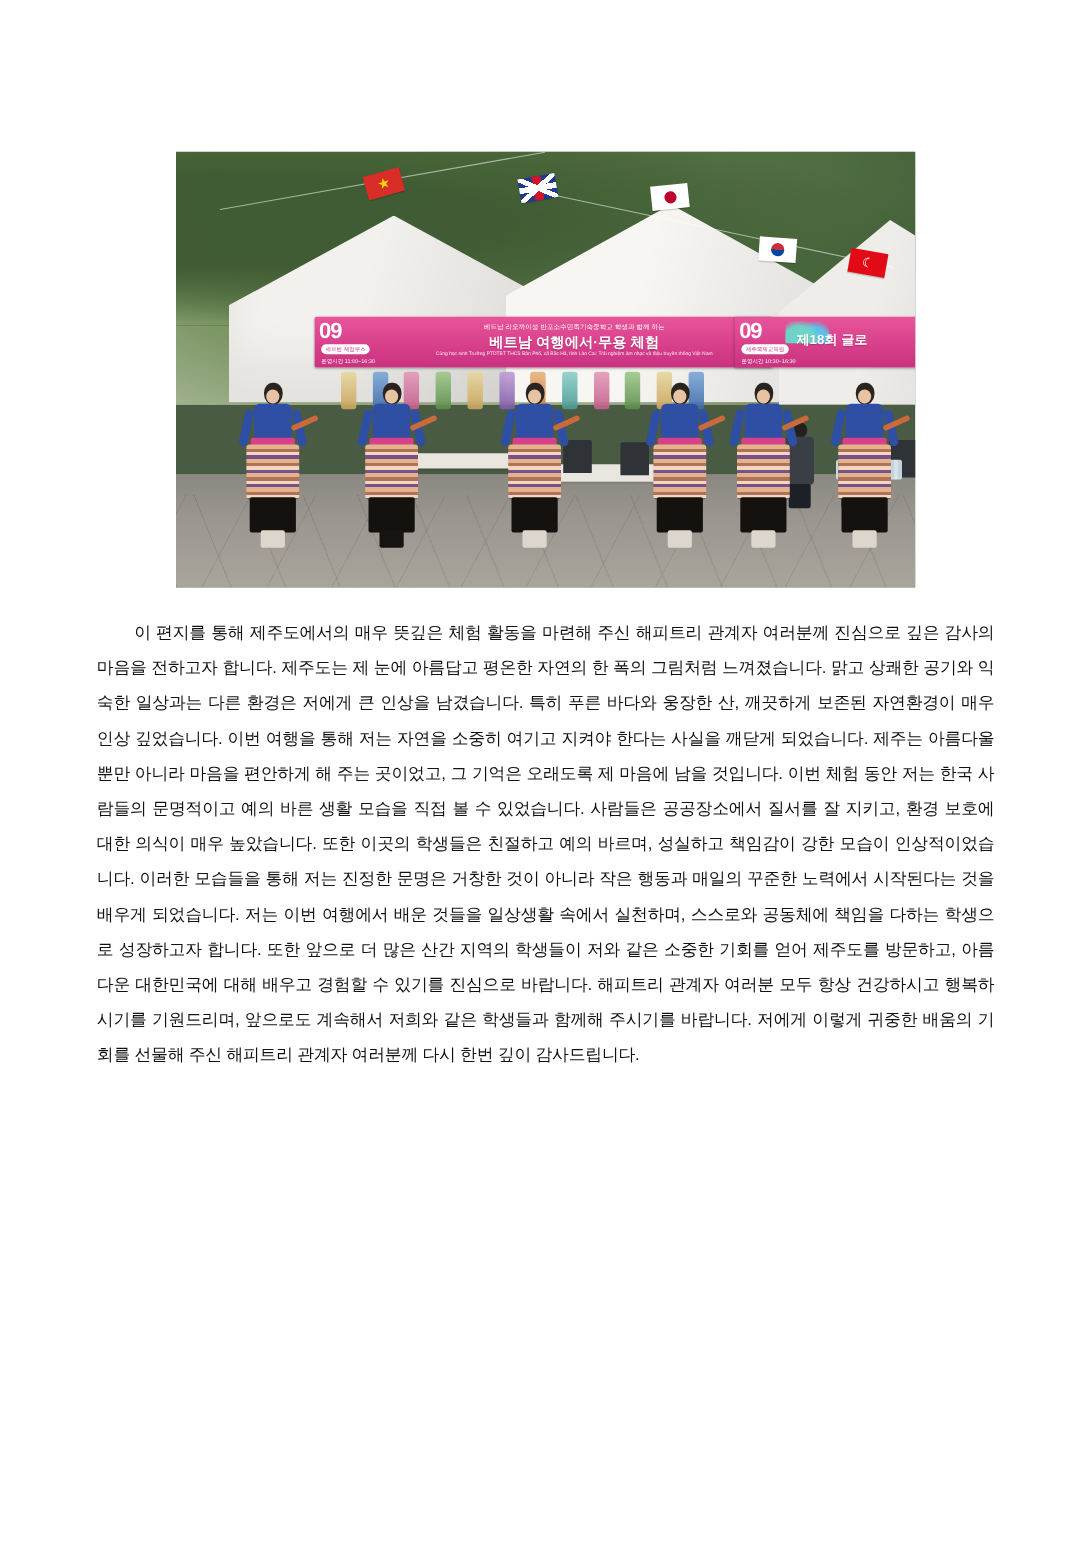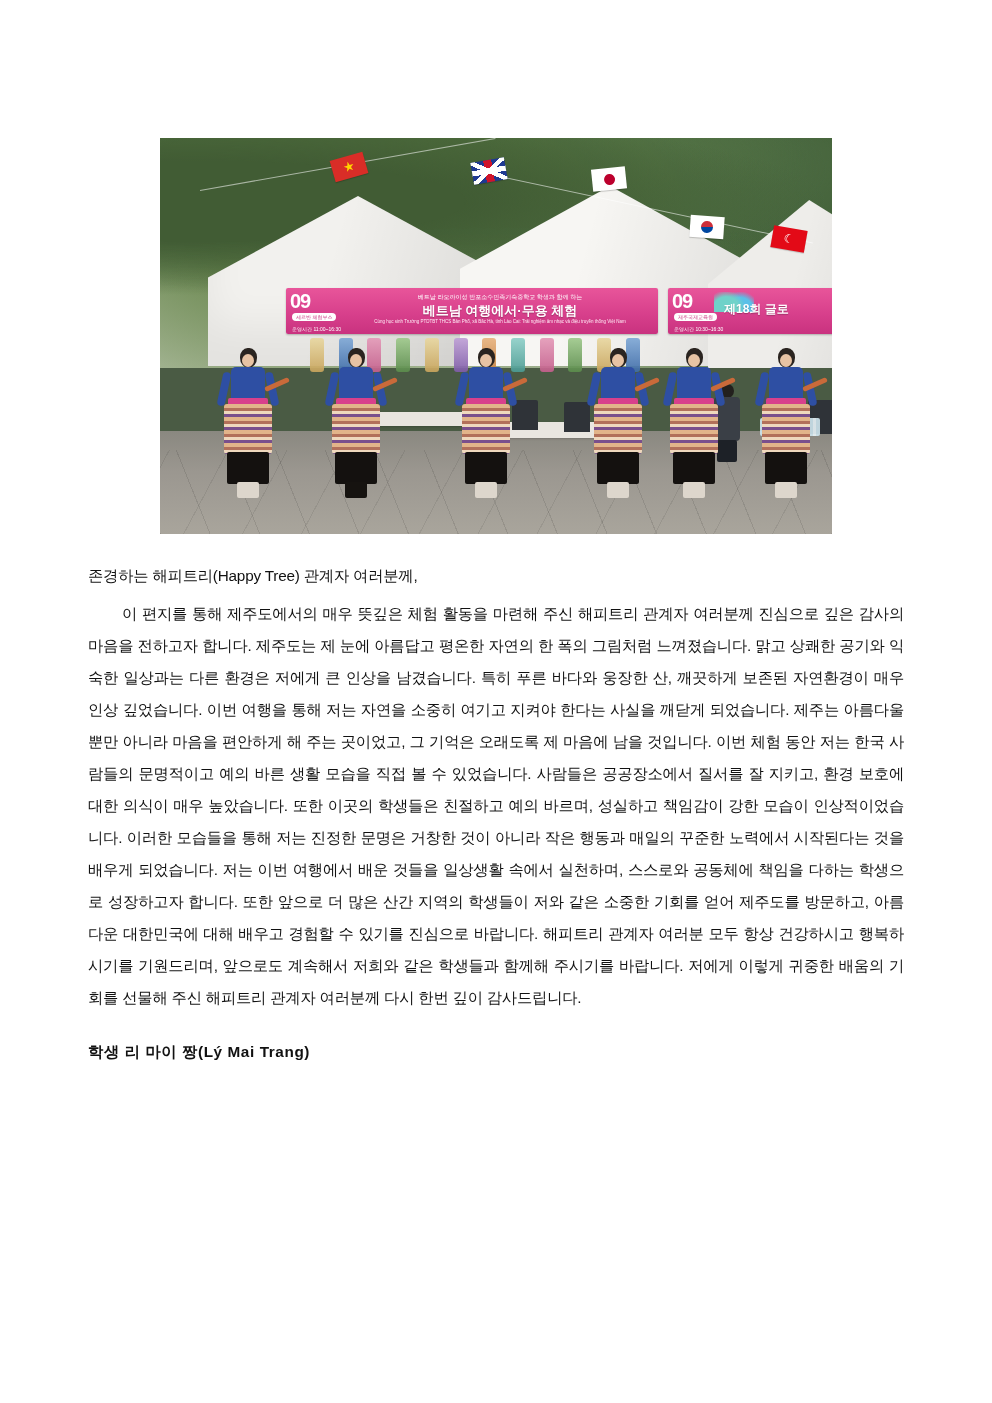--- a/index.html
+++ b/index.html
@@ -98,20 +98,21 @@
     background: linear-gradient(105deg, rgba(0,0,0,0) 40%, rgba(0,0,0,.10) 100%);
   }
   
   .banner {
     position: absolute;
     border-radius: 2px;
     color: #fff;
     font-size: 7px;
     overflow: hidden;
     box-shadow: 0 1px 2px rgba(0,0,0,.25);
+    padding-left: 44px;
   }
   .banner-main {
     left: 126px; top: 150px; width: 372px; height: 46px;
     background: linear-gradient(to bottom, #e8559a 0%, #d8408c 55%, #c9327f 100%);
   }
   .banner-right {
     left: 508px; top: 150px; width: 172px; height: 46px;
     background: linear-gradient(to bottom, #e8559a 0%, #d8408c 55%, #c9327f 100%);
   }
   .banner-num {
@@ -495,18 +496,16 @@
         <div class="p-skirt"></div>
         <div class="p-under"></div>
         <div class="p-legs"></div>
         <div class="p-instrument"></div>
       </div>
 
     </div>
   </div>
 
   <div class="letter">
-    <p class="greeting">존경하는 해피트리(Happy Tree) 관계자 여러분께,</p>
     <p class="body-para">이 편지를 통해 제주도에서의 매우 뜻깊은 체험 활동을 마련해 주신 해피트리 관계자 여러분께 진심으로 깊은 감사의 마음을 전하고자 합니다. 제주도는 제 눈에 아름답고 평온한 자연의 한 폭의 그림처럼 느껴졌습니다. 맑고 상쾌한 공기와 익숙한 일상과는 다른 환경은 저에게 큰 인상을 남겼습니다. 특히 푸른 바다와 웅장한 산, 깨끗하게 보존된 자연환경이 매우 인상 깊었습니다. 이번 여행을 통해 저는 자연을 소중히 여기고 지켜야 한다는 사실을 깨닫게 되었습니다. 제주는 아름다울 뿐만 아니라 마음을 편안하게 해 주는 곳이었고, 그 기억은 오래도록 제 마음에 남을 것입니다. 이번 체험 동안 저는 한국 사람들의 문명적이고 예의 바른 생활 모습을 직접 볼 수 있었습니다. 사람들은 공공장소에서 질서를 잘 지키고, 환경 보호에 대한 의식이 매우 높았습니다. 또한 이곳의 학생들은 친절하고 예의 바르며, 성실하고 책임감이 강한 모습이 인상적이었습니다. 이러한 모습들을 통해 저는 진정한 문명은 거창한 것이 아니라 작은 행동과 매일의 꾸준한 노력에서 시작된다는 것을 배우게 되었습니다. 저는 이번 여행에서 배운 것들을 일상생활 속에서 실천하며, 스스로와 공동체에 책임을 다하는 학생으로 성장하고자 합니다. 또한 앞으로 더 많은 산간 지역의 학생들이 저와 같은 소중한 기회를 얻어 제주도를 방문하고, 아름다운 대한민국에 대해 배우고 경험할 수 있기를 진심으로 바랍니다. 해피트리 관계자 여러분 모두 항상 건강하시고 행복하시기를 기원드리며, 앞으로도 계속해서 저희와 같은 학생들과 함께해 주시기를 바랍니다. 저에게 이렇게 귀중한 배움의 기회를 선물해 주신 해피트리 관계자 여러분께 다시 한번 깊이 감사드립니다.</p>
-    <p class="signature">학생 리 마이 짱(Lý Mai Trang)</p>
   </div>
 
 </div>
 
 </body></html>

